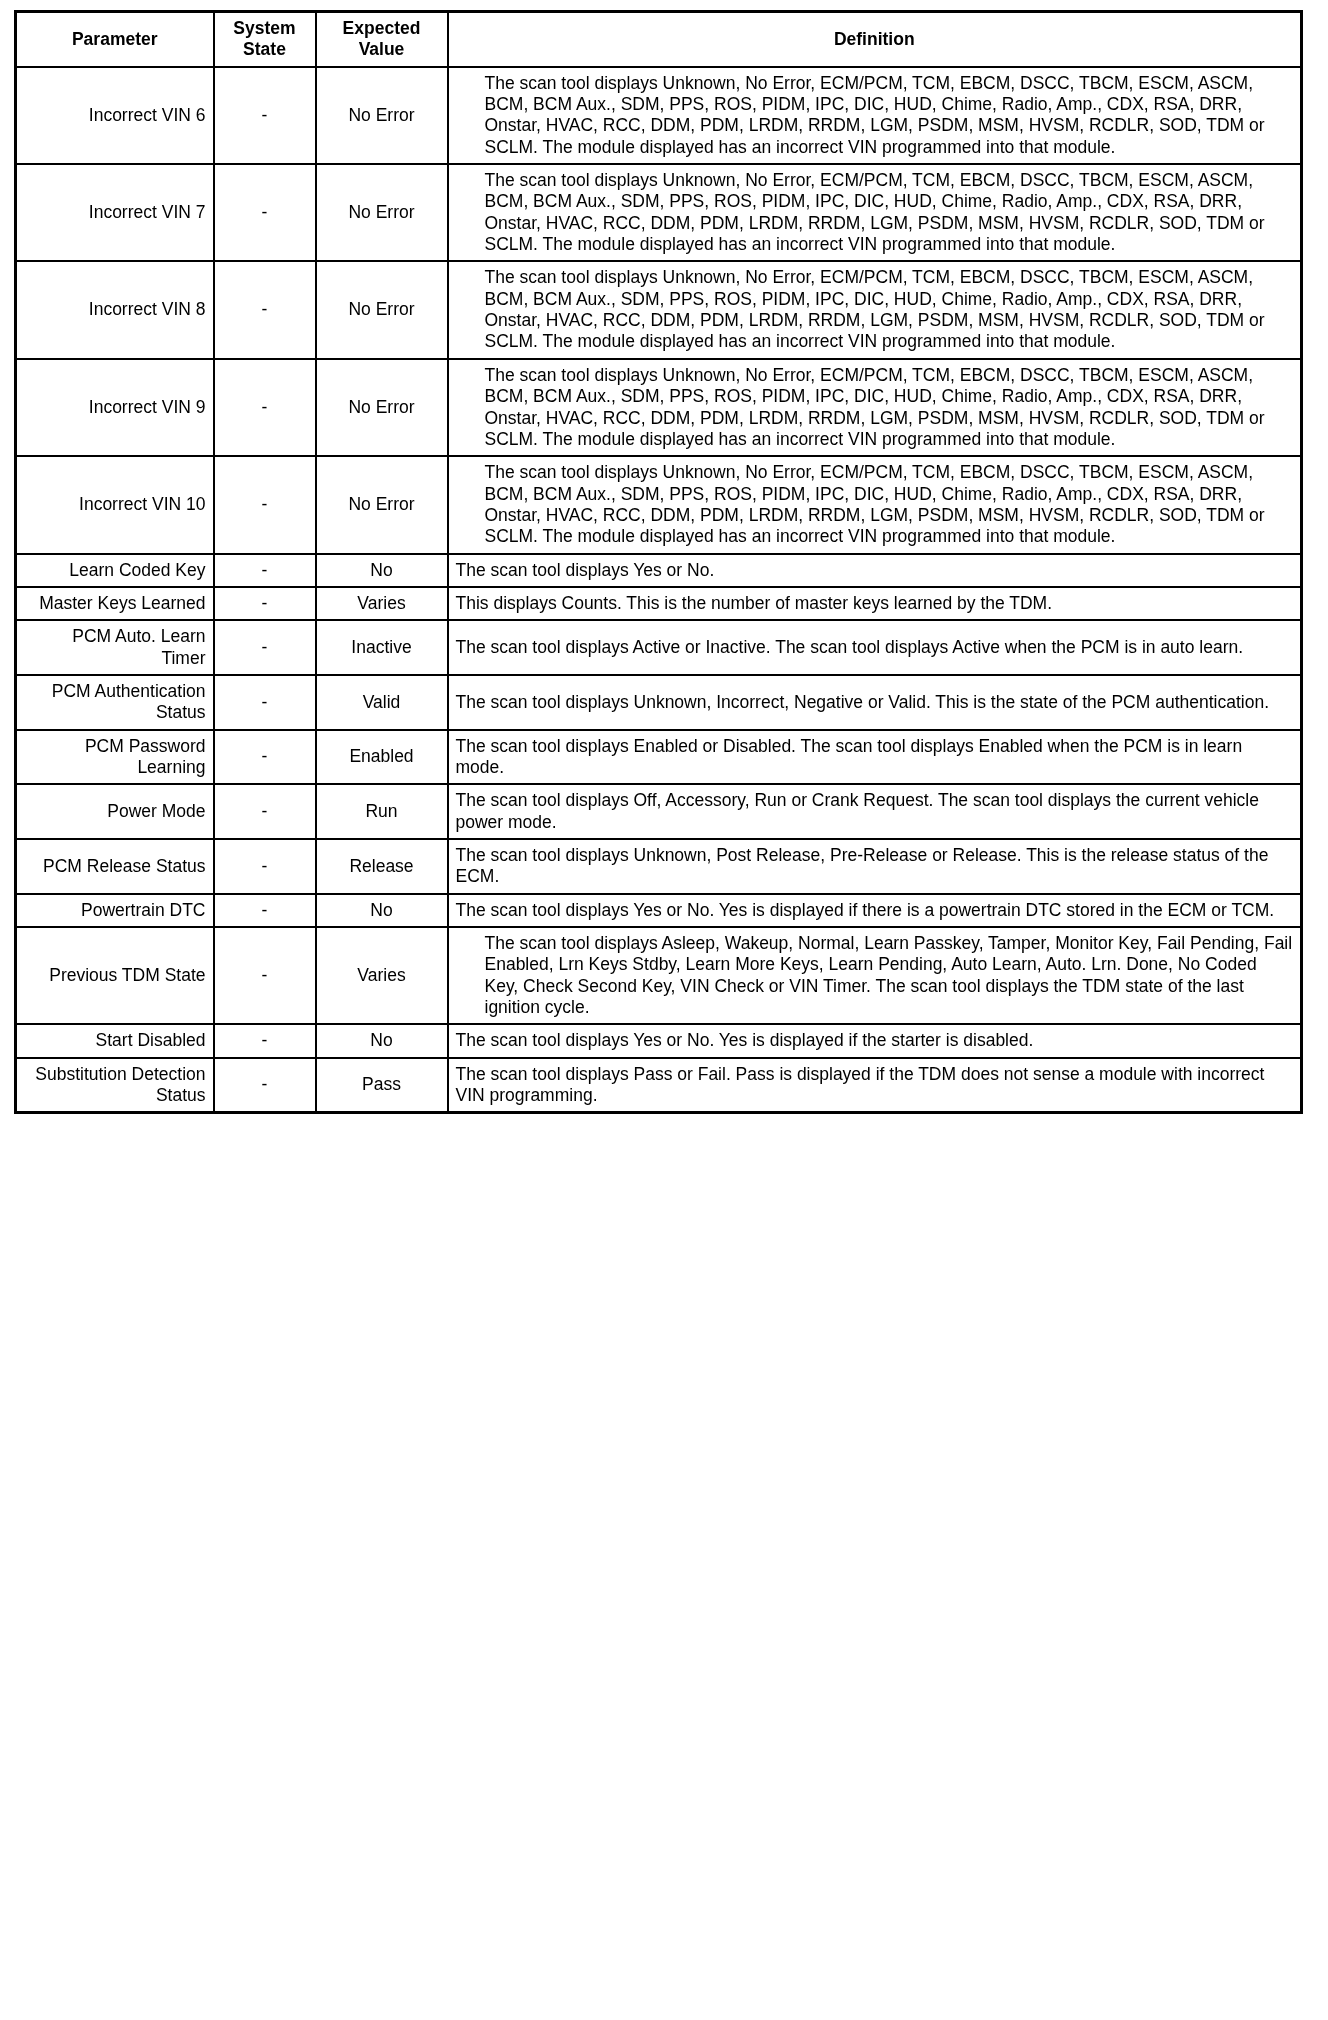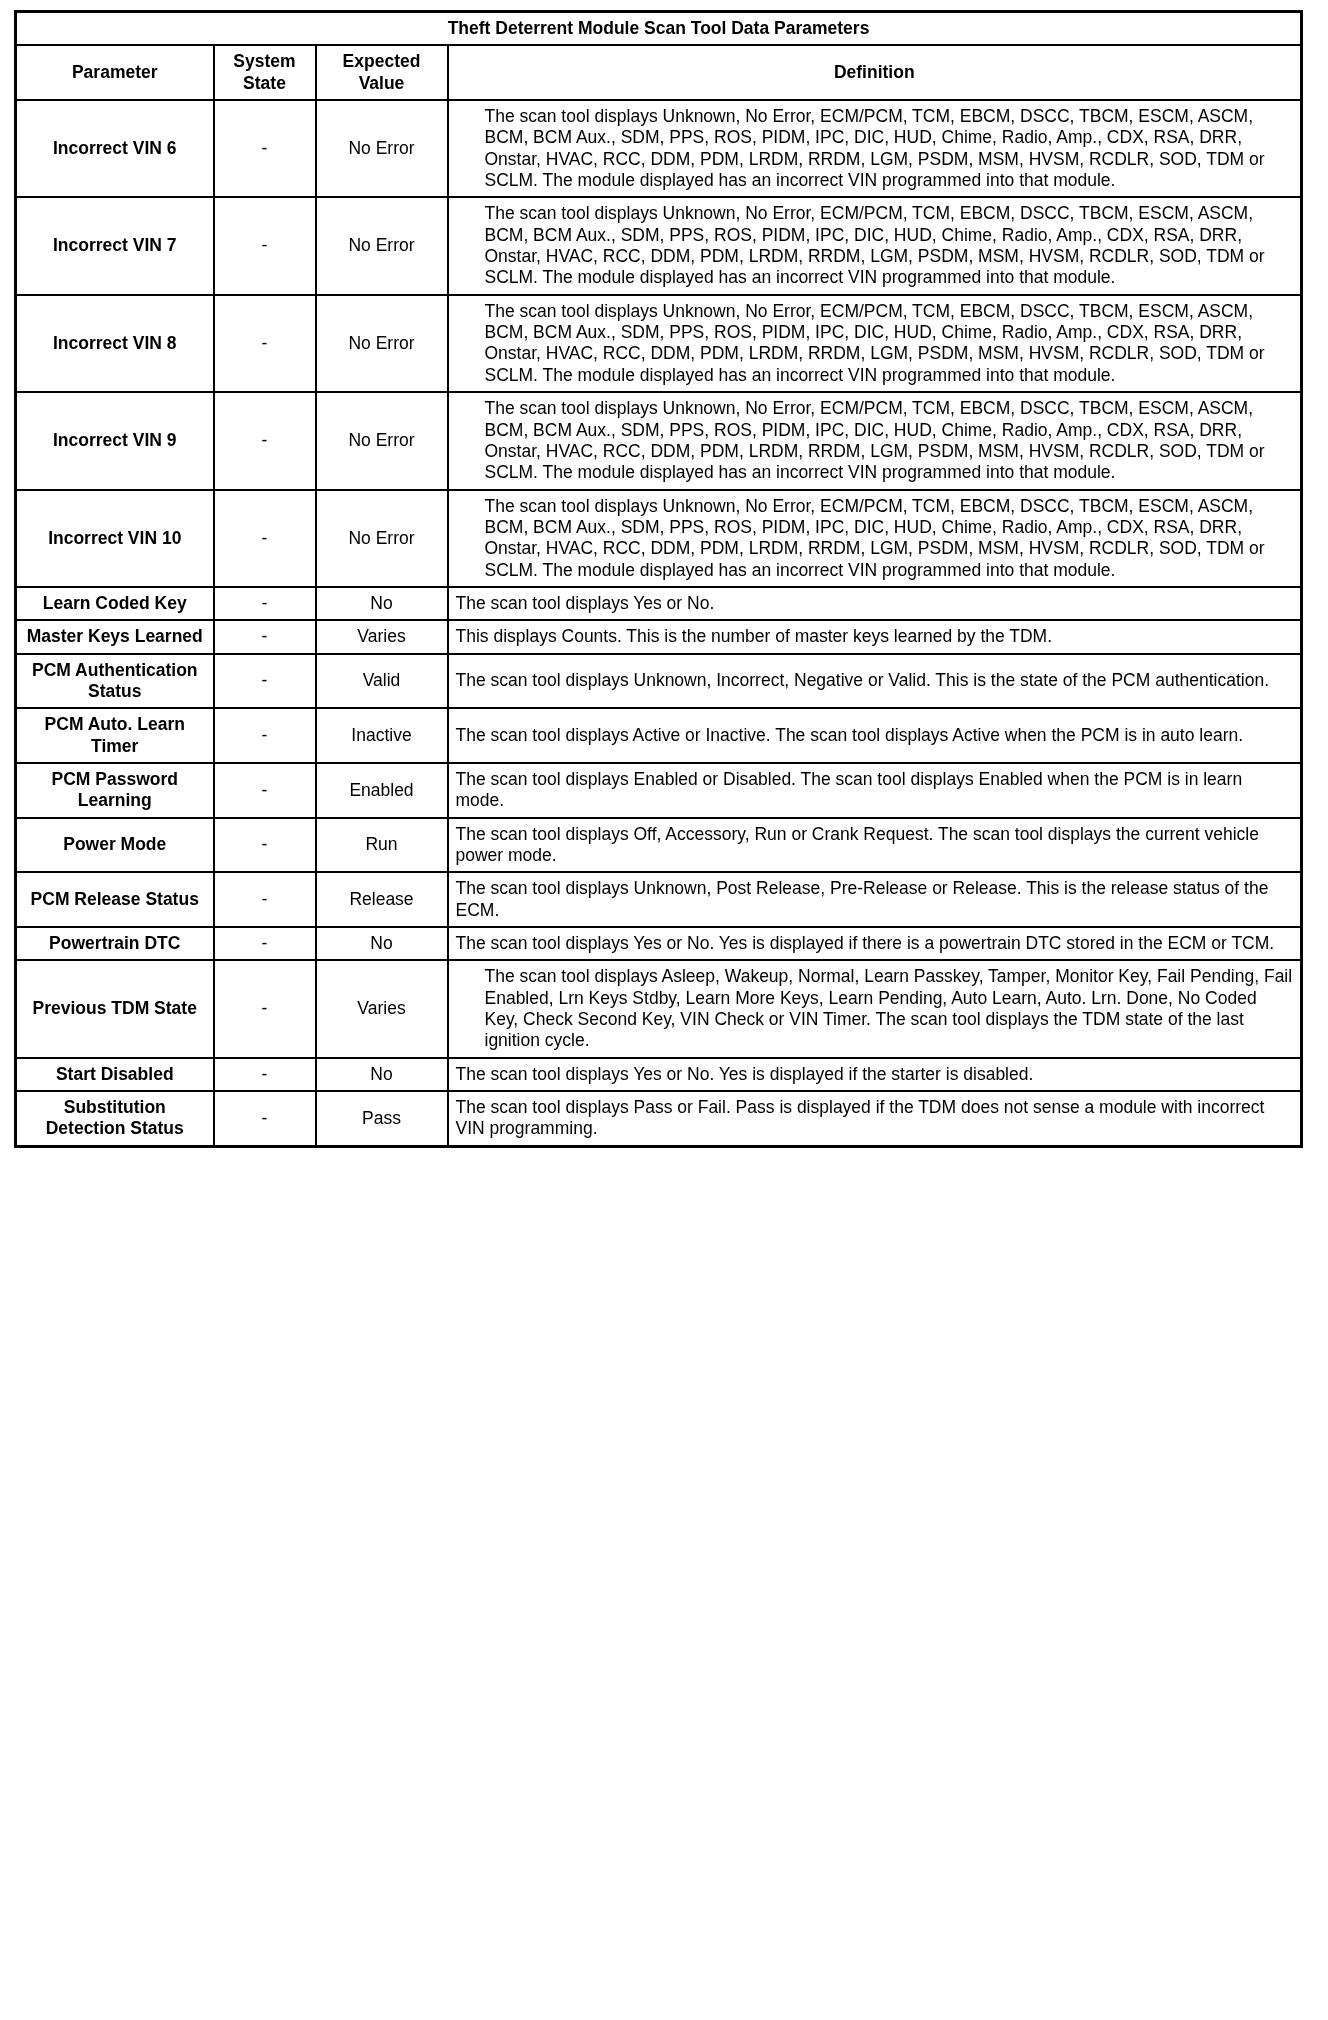--- a/index.html
+++ b/index.html
@@ -42,23 +42,22 @@
     font-size: 18px;
     line-height: 1.18;
     padding: 7px 4px;
   }
   col.c-param { width: 198px; }
   col.c-state { width: 102px; }
   col.c-value { width: 132px; }
   col.c-def   { width: 854px; }
 
   td.param {
-    text-align: center;
+    text-align: right;
     vertical-align: middle;
-    font-weight: bold;
   }
   td.state {
     text-align: center;
     vertical-align: middle;
   }
   td.value {
     text-align: center;
     vertical-align: middle;
   }
   td.def {
@@ -75,23 +74,20 @@
 
 <div class="page">
   <table class="data-table">
     <colgroup>
       <col class="c-param">
       <col class="c-state">
       <col class="c-value">
       <col class="c-def">
     </colgroup>
     <tbody>
-      <tr>
-        <td class="title-cell" colspan="4">Theft Deterrent Module Scan Tool Data Parameters</td>
-      </tr>
       <tr>
         <td class="hdr">Parameter</td>
         <td class="hdr">
           <span>System</span><br>
           <span>State</span>
         </td>
         <td class="hdr">
           <span>Expected</span><br>
           <span>Value</span>
         </td>
@@ -134,30 +130,30 @@
         <td class="value">No</td>
         <td class="def">The scan tool displays Yes or No.</td>
       </tr>
       <tr>
         <td class="param">Master Keys Learned</td>
         <td class="state">-</td>
         <td class="value">Varies</td>
         <td class="def">This displays Counts. This is the number of master keys learned by the TDM.</td>
       </tr>
       <tr>
+        <td class="param">PCM Auto. Learn Timer</td>
+        <td class="state">-</td>
+        <td class="value">Inactive</td>
+        <td class="def">The scan tool displays Active or Inactive. The scan tool displays Active when the PCM is in auto learn.</td>
+      </tr>
+      <tr>
         <td class="param">PCM Authentication Status</td>
         <td class="state">-</td>
         <td class="value">Valid</td>
         <td class="def">The scan tool displays Unknown, Incorrect, Negative or Valid. This is the state of the PCM authentication.</td>
-      </tr>
-      <tr>
-        <td class="param">PCM Auto. Learn Timer</td>
-        <td class="state">-</td>
-        <td class="value">Inactive</td>
-        <td class="def">The scan tool displays Active or Inactive. The scan tool displays Active when the PCM is in auto learn.</td>
       </tr>
       <tr>
         <td class="param">PCM Password Learning</td>
         <td class="state">-</td>
         <td class="value">Enabled</td>
         <td class="def">The scan tool displays Enabled or Disabled. The scan tool displays Enabled when the PCM is in learn mode.</td>
       </tr>
       <tr>
         <td class="param">Power Mode</td>
         <td class="state">-</td>

